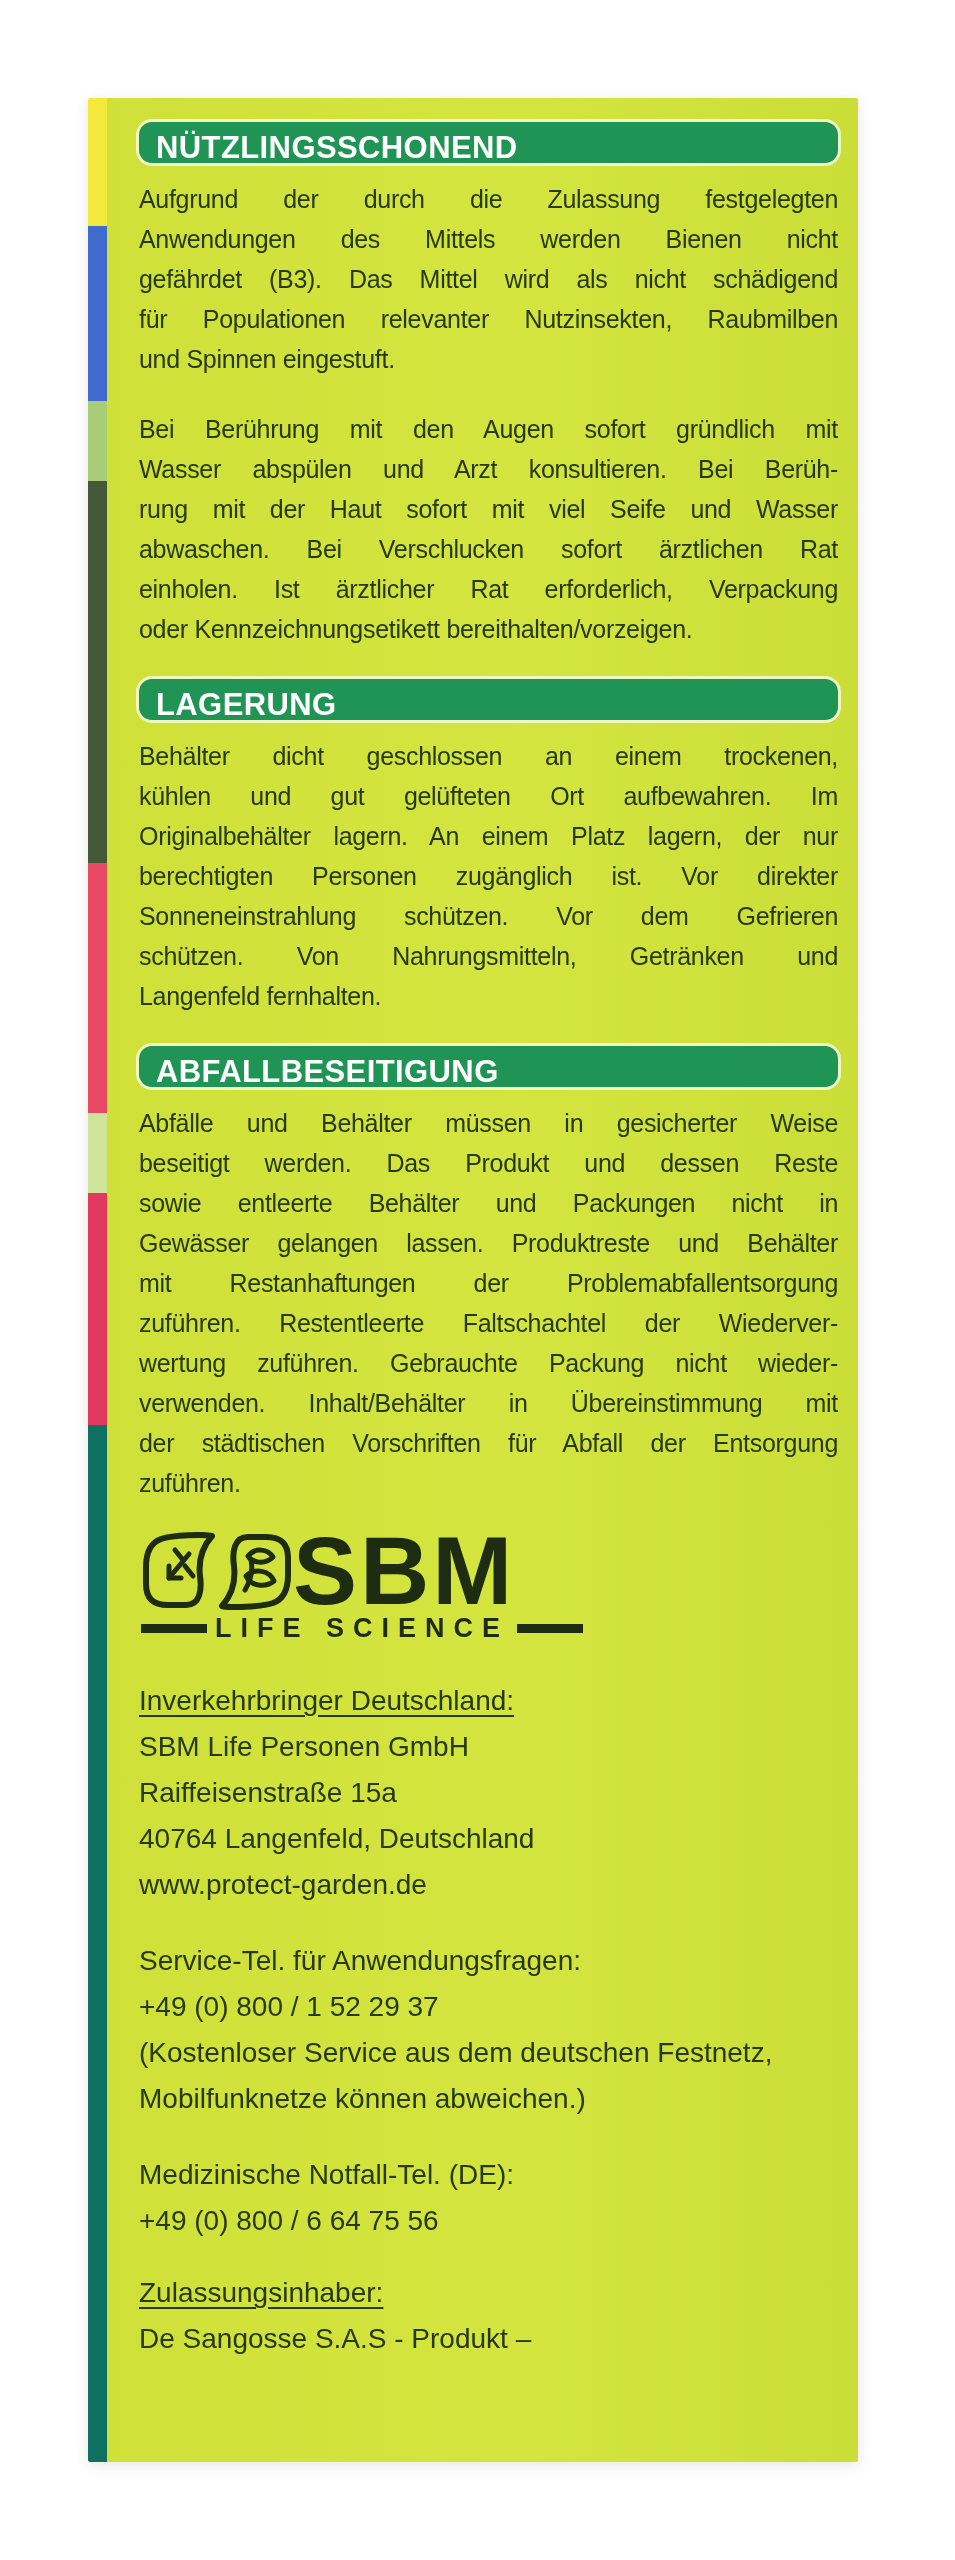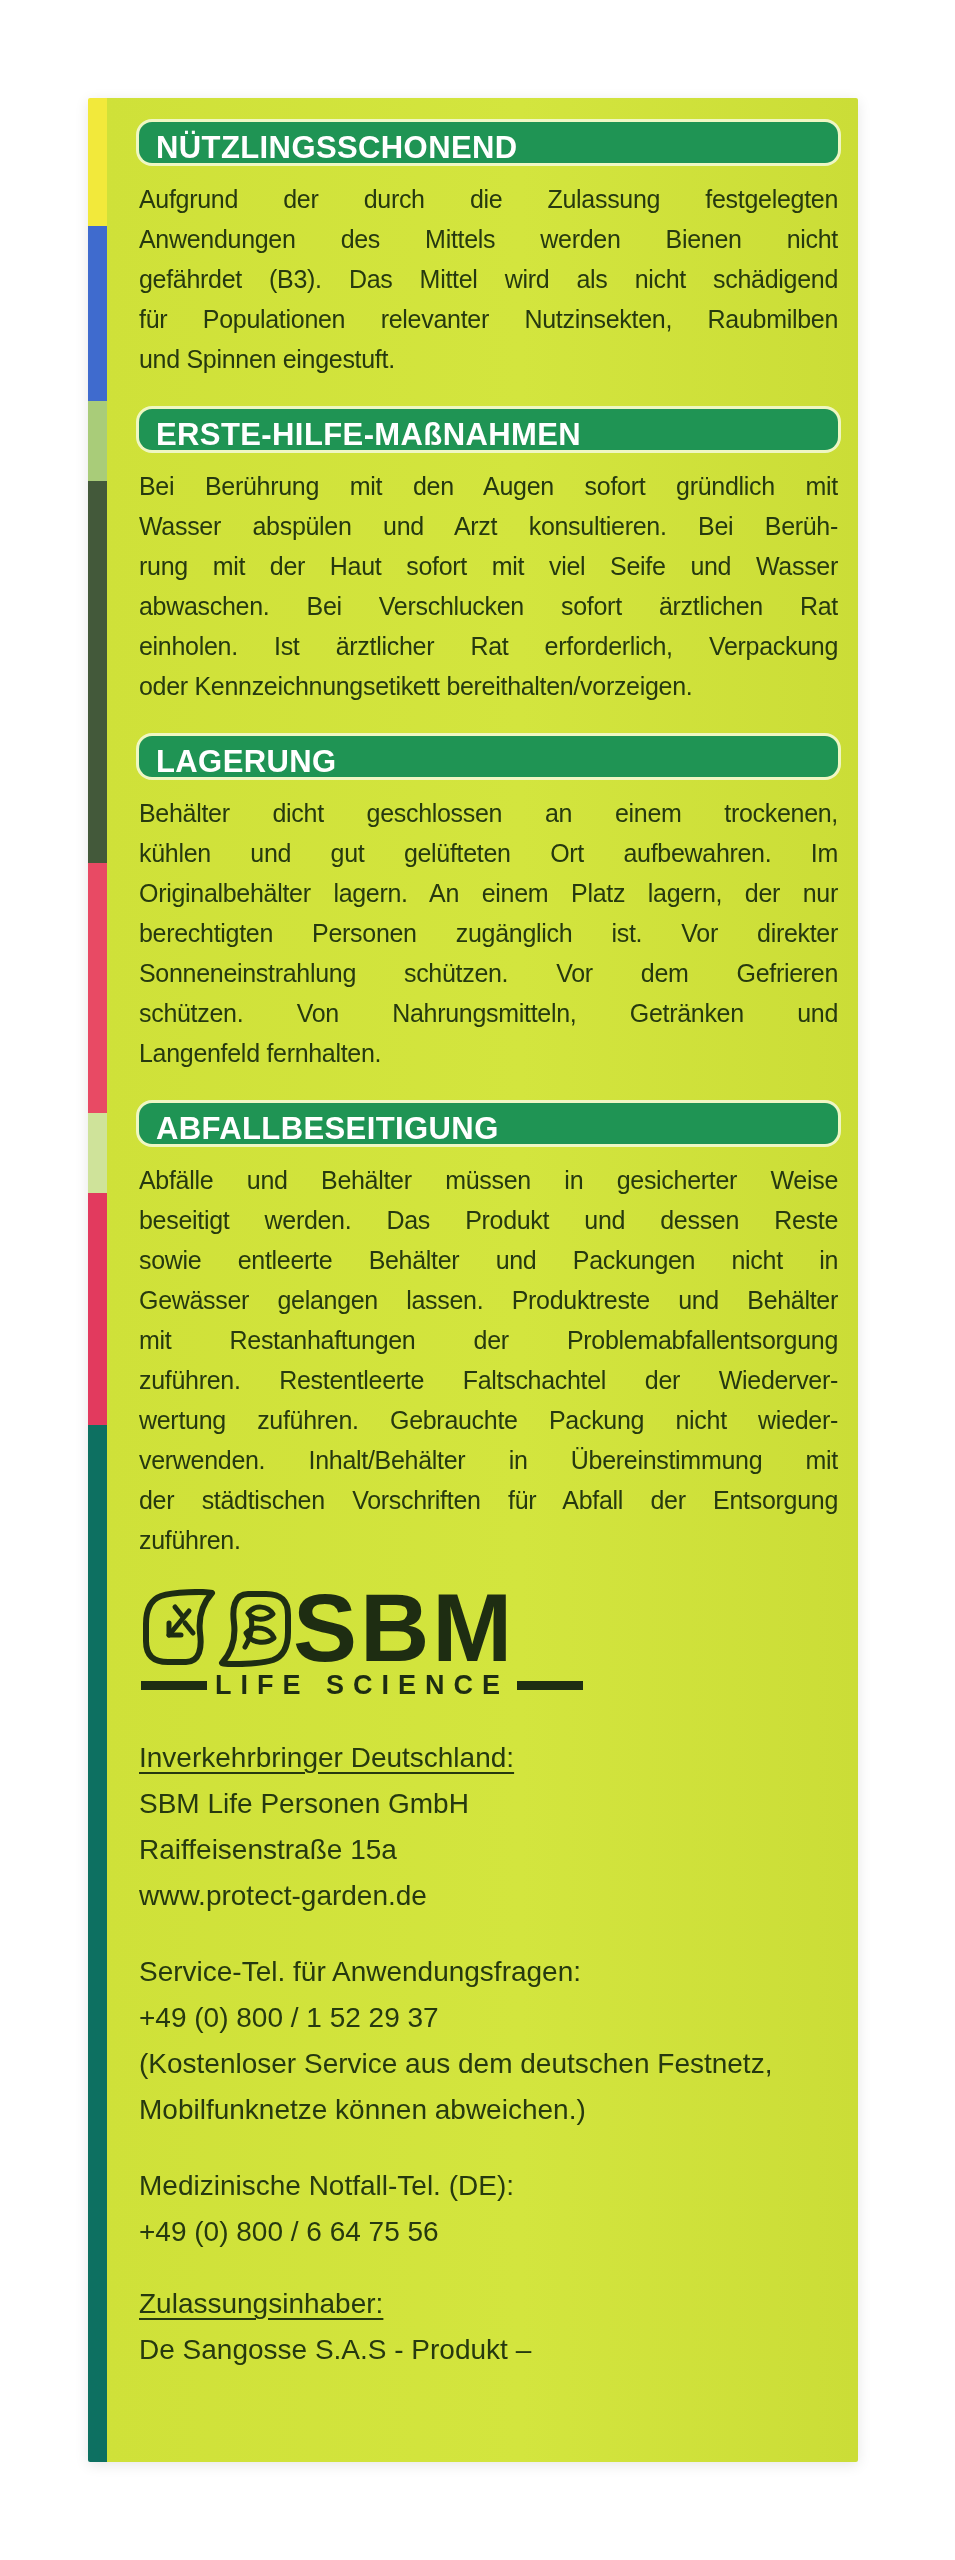--- a/index.html
+++ b/index.html
@@ -52,21 +52,20 @@
         <div>
           <div class="jl">Aufgrund der durch die Zulassung festgelegten</div>
           <div class="jl">Anwendungen des Mittels werden Bienen nicht</div>
           <div class="jl">gefährdet (B3). Das Mittel wird als nicht schädigend</div>
           <div class="jl">für Populationen relevanter Nutzinsekten, Raubmilben</div>
           <div class="jl last">und Spinnen eingestuft.</div>
         </div>
       </div>
 
       <div class="section">
-        <div class="badge">ERSTE-HILFE-MAßNAHMEN</div>
         <div>
           <div class="jl">Bei Berührung mit den Augen sofort gründlich mit</div>
           <div class="jl">Wasser abspülen und Arzt konsultieren. Bei Berüh-</div>
           <div class="jl">rung mit der Haut sofort mit viel Seife und Wasser</div>
           <div class="jl">abwaschen. Bei Verschlucken sofort ärztlichen Rat</div>
           <div class="jl">einholen. Ist ärztlicher Rat erforderlich, Verpackung</div>
           <div class="jl last">oder Kennzeichnungsetikett bereithalten/vorzeigen.</div>
         </div>
       </div>
 
@@ -120,20 +119,21 @@
       <div class="logo-sub">
         <span class="dash"></span>
         <span class="logo-sub-text">LIFE SCIENCE</span>
         <span class="dash"></span>
       </div>
 
       <div class="cblock" style="margin-top:34px;">
         <div class="cl cheading">Inverkehrbringer Deutschland:</div>
         <div class="cl">SBM Life Personen GmbH</div>
         <div class="cl">Raiffeisenstraße 15a</div>
+        <div class="cl">40764 Langenfeld, Deutschland</div>
         <div class="cl">www.protect-garden.de</div>
       </div>
 
       <div class="cblock">
         <div class="cl">Service-Tel. für Anwendungsfragen:</div>
         <div class="cl">+49 (0) 800 / 1 52 29 37</div>
         <div class="cl">(Kostenloser Service aus dem deutschen Festnetz,</div>
         <div class="cl">Mobilfunknetze können abweichen.)</div>
       </div>
 

